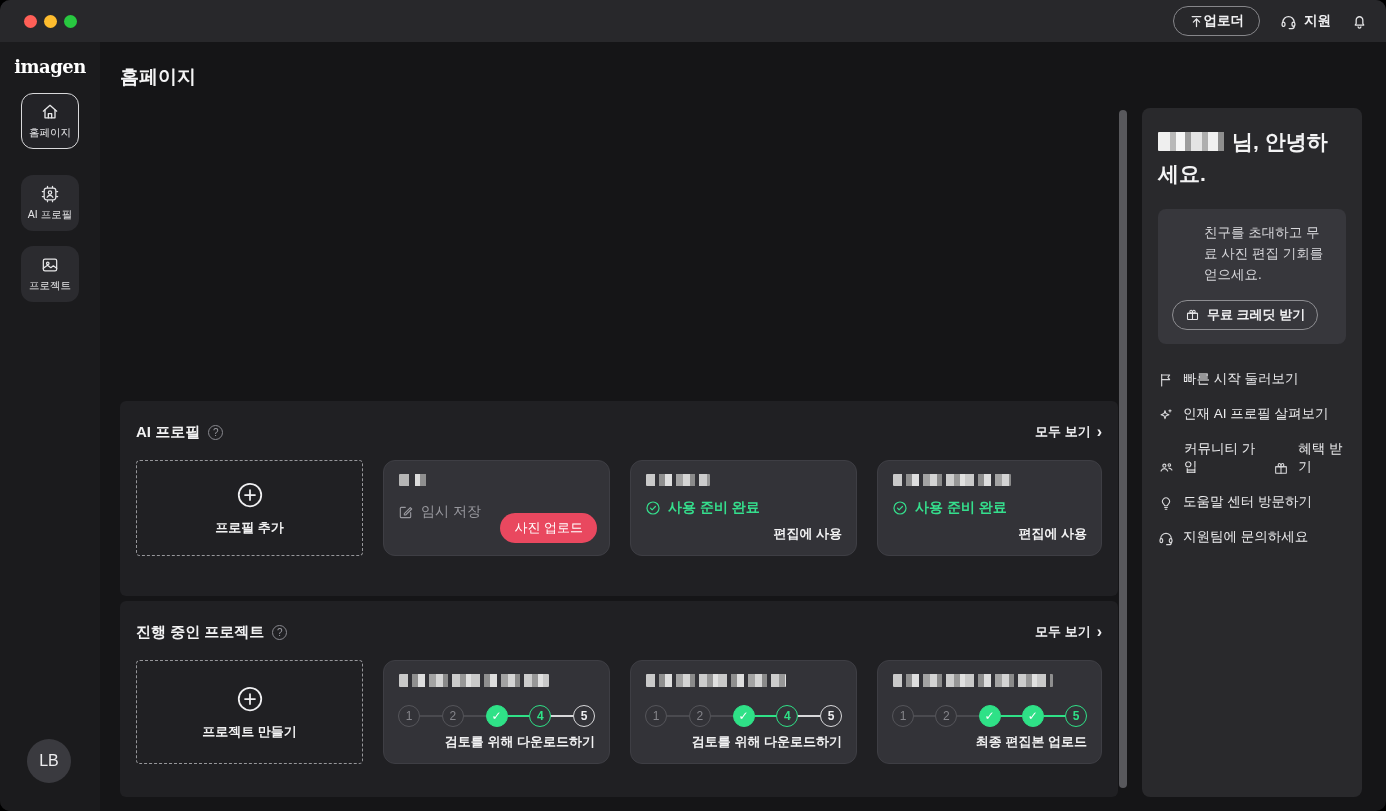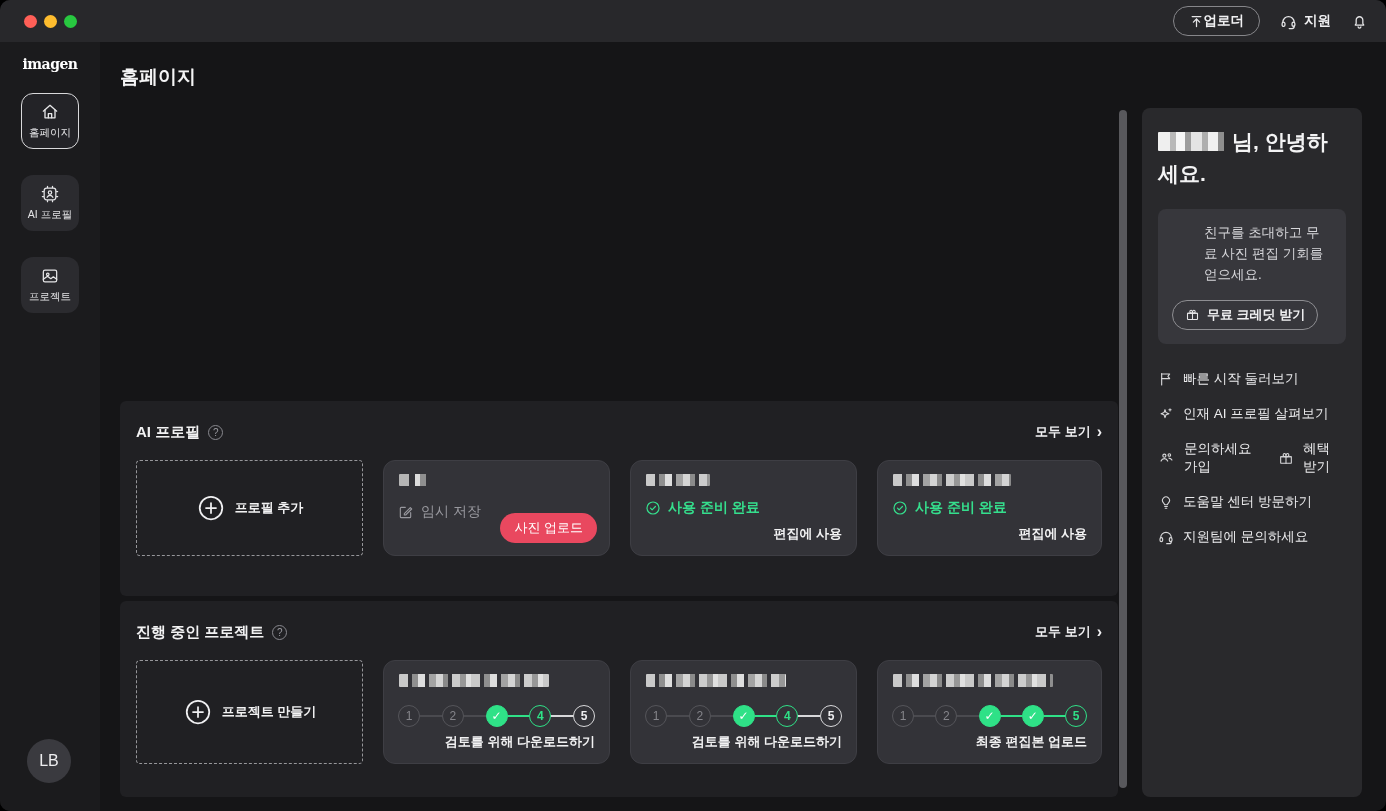--- a/index.html
+++ b/index.html
@@ -10,25 +10,25 @@
   .topbar { position:absolute; left:0; top:0; width:1386px; height:42px; background:#28282b; }
   .tl { position:absolute; top:15px; width:13px; height:13px; border-radius:50%; }
   .tl.r { left:24px; background:#ff5f57; } .tl.y { left:44px; background:#febc2e; } .tl.g { left:64px; background:#28c840; }
   .topbar-right { position:absolute; right:18px; top:0; height:42px; display:flex; align-items:center; gap:20px; color:#ececee; }
   .pill-btn { display:flex; align-items:center; gap:0; border:1px solid #86868a; border-radius:15px; padding:5px 15px; font-size:13.5px; font-weight:bold; color:#f0f0f2; cursor:pointer; }
   .flat-btn { display:flex; align-items:center; gap:7px; font-size:13.5px; font-weight:bold; color:#f0f0f2; cursor:pointer; }
   .icon { display:inline-flex; color:#e6e6e8; }
 
   
   .sidebar { position:absolute; left:0; top:42px; width:100px; height:769px; background:#1b1b1d; }
-  .logo { position:absolute; left:0; top:14px; width:100px; text-align:center; color:#fff; font-family:"DejaVu Serif","Liberation Serif",serif; font-weight:bold; font-size:14px; letter-spacing:-0.5px; }
+  .logo { position:absolute; left:0; top:14px; width:100px; text-align:center; color:#fff; font-family:"DejaVu Serif","Liberation Serif",serif; font-weight:bold; font-size:18px; letter-spacing:-0.5px; }
   .nav-item { position:absolute; left:21px; width:58px; height:56px; border-radius:12px; background:#2b2b2f; display:flex; flex-direction:column; align-items:center; justify-content:center; gap:4px; color:#e4e4e6; cursor:pointer; }
   .nav-item .nav-label { font-size:10.5px; color:#e4e4e6; }
   .nav-item.active { background:#232327; border:1px solid #d9d9db; }
-  .nav-home { top:51px; } .nav-profiles { top:133px; } .nav-projects { top:215px; }
+  .nav-home { top:51px; } .nav-profiles { top:133px; } .nav-projects { top:204px; }
   .avatar { position:absolute; left:27px; top:697px; width:44px; height:44px; border-radius:50%; background:#3a3a3f; color:#ededef; font-size:16px; display:flex; align-items:center; justify-content:center; cursor:pointer; }
 
   
   .page-title { position:absolute; left:120px; top:64px; font-size:19px; font-weight:bold; color:#f4f4f5; }
 
   .hero { position:absolute; left:115px; top:108px; width:1003px; height:283px; border-radius:5px; overflow:hidden;
     background-color:#4a2e24;
     background-image:
       radial-gradient(circle 8px at 59.5% 54%, #15120f 0 72%, rgba(0,0,0,0) 78%),
       radial-gradient(circle 22px at 59.5% 54%, #75814f 0%, #5a6a42 46%, #30301f 58%, rgba(0,0,0,0) 63%),
@@ -49,21 +49,21 @@
   .panel-projects { top:601px; height:196px; }
   .panel-title { position:absolute; left:16px; top:22px; font-size:15px; font-weight:bold; color:#f2f2f3; display:flex; align-items:center; gap:8px; }
   .help-circle { width:15px; height:15px; border:1px solid #88888e; border-radius:50%; color:#9a9aa0; font-size:10px; font-weight:normal; display:inline-flex; align-items:center; justify-content:center; cursor:pointer; }
   .see-all { position:absolute; right:16px; top:22px; font-size:13px; font-weight:bold; color:#f0f0f2; display:flex; align-items:center; gap:6px; cursor:pointer; }
   .see-all .chev { font-size:16px; line-height:12px; }
 
   .card { position:absolute; top:59px; width:227px; border-radius:12px; background:#333338; border:1px solid #3e3e44; }
   .panel-ai .card { height:96px; }
   .panel-projects .card { height:104px; }
   .c1 { left:16px; } .c2 { left:263px; } .c3 { left:510px; } .c4 { left:757px; width:225px; }
-  .card.dashed { background:transparent; border:1.5px dashed #96969a; border-radius:4px; display:flex; flex-direction:row; align-items:center; justify-content:center; gap:9px; color:#f0f0f2; cursor:pointer; }
+  .card.dashed { background:transparent; border:1.5px dashed #96969a; border-radius:4px; display:flex; flex-direction:column; align-items:center; justify-content:center; gap:9px; color:#f0f0f2; cursor:pointer; }
   .add-label { font-size:13px; font-weight:bold; color:#f2f2f3; }
 
   .mosaic { display:inline-block; height:12px; border-radius:1px;
     background-image:linear-gradient(90deg,#c9c9c9 0 9px,rgba(0,0,0,0) 9px 13px,#8f8f8f 13px 19px,#dedede 19px 26px,rgba(0,0,0,0) 26px 30px,#a3a3a3 30px 37px,#d4d4d4 37px 44px,#8a8a8a 44px 49px,rgba(0,0,0,0) 49px 53px,#cccccc 53px 61px,#979797 61px 67px,#e0e0e0 67px 72px);
     background-size:72px 100%; }
   .mz-s { width:34px; background-image:linear-gradient(90deg,#b5b5b5 0 10px,rgba(0,0,0,0) 10px 16px,#dcdcdc 16px 21px,#8f8f8f 21px 27px,rgba(0,0,0,0) 27px 34px); background-size:34px 100%; }
   .mz-m { width:64px; } .mz-l { width:118px; } .mz-p { width:150px; height:13px; }
   .mz-g { width:74px; height:19px; background-image:linear-gradient(90deg,#efefef 0 12px,#b9b9b9 12px 18px,#f6f6f6 18px 27px,#9d9d9d 27px 33px,#e4e4e4 33px 44px,#aeaeae 44px 50px,#f0f0f0 50px 60px,#8e8e8e 60px 66px,rgba(0,0,0,0) 66px 74px); background-size:74px 100%; vertical-align:-2px; }
 
   .card-name { position:absolute; left:15px; top:13px; }
@@ -84,21 +84,21 @@
   .scrollbar { position:absolute; left:1119px; top:110px; width:8px; height:678px; border-radius:4px; background:#58585c; cursor:pointer; }
 
   
   .aside { position:absolute; left:1142px; top:108px; width:220px; height:689px; background:#29292c; border-radius:8px; padding:18px 16px; }
   .greeting { font-size:21px; line-height:1.5; font-weight:bold; color:#f3f3f4; }
   .referral { margin-top:20px; background:#37373c; border-radius:8px; padding:14px; }
   .referral-text { font-size:13.5px; line-height:1.55; color:#d6d6da;margin-left:32px; }
   .credit-btn { margin-top:14px; display:inline-flex; align-items:center; gap:7px; border:1px solid #8e8e92; border-radius:15px; padding:5px 12px; background:transparent; color:#f0f0f2; font-size:13px; font-weight:bold; cursor:pointer; }
   .links { margin-top:26px; }
   .link-row { display:flex; align-items:center; gap:18px; margin-bottom:17px; }
-  .aside-link { display:flex; align-items:center; gap:9px; color:#ebebed; font-size:13.5px; cursor:pointer; }
+  .aside-link { display:flex; align-items:flex-end; gap:9px; color:#ebebed; font-size:13.5px; cursor:pointer; }
   .aside-link .icon { color:#d8d8da; }
 </style>
 </head>
 <body>
 
 <div id="app">
 
   <div class="topbar">
     <span class="tl r"></span>
     <span class="tl y"></span>
@@ -386,21 +386,21 @@
       <div class="link-row">
         <div class="aside-link">
           <span class="icon">
             <svg width="17" height="17" viewBox="0 0 24 24" fill="none" stroke="currentColor" stroke-width="1.6" stroke-linecap="round" stroke-linejoin="round">
                 <circle cx="9" cy="9.5" r="2.2"></circle>
                 <circle cx="16" cy="8.5" r="1.8"></circle>
                 <path d="M4.3 17c.9-2.3 2.6-3.4 4.7-3.4s3.8 1.1 4.7 3.4"></path>
                 <path d="M15.5 12.8c1.9.1 3.3 1 4.2 2.8"></path>
               </svg>
           </span>
-          <span>문의하세요 가입</span>
+          <span>커뮤니티 가입</span>
         </div>
         <div class="aside-link">
           <span class="icon">
             <svg width="16" height="16" viewBox="0 0 24 24" fill="none" stroke="currentColor" stroke-width="1.6" stroke-linecap="round" stroke-linejoin="round">
                 <rect x="4" y="10" width="16" height="10" rx="1"></rect>
                 <path d="M4 10h16M12 10v10"></path>
                 <path d="M12 10c-2.8 0-4.3-1.1-4.3-2.6C7.7 6.1 8.6 5.2 9.8 5.2c1.6 0 2.2 1.9 2.2 4.8zm0 0c2.8 0 4.3-1.1 4.3-2.6 0-1.3-.9-2.2-2.1-2.2-1.6 0-2.2 1.9-2.2 4.8z"></path>
               </svg>
           </span>
           <span>혜택 받기</span>

